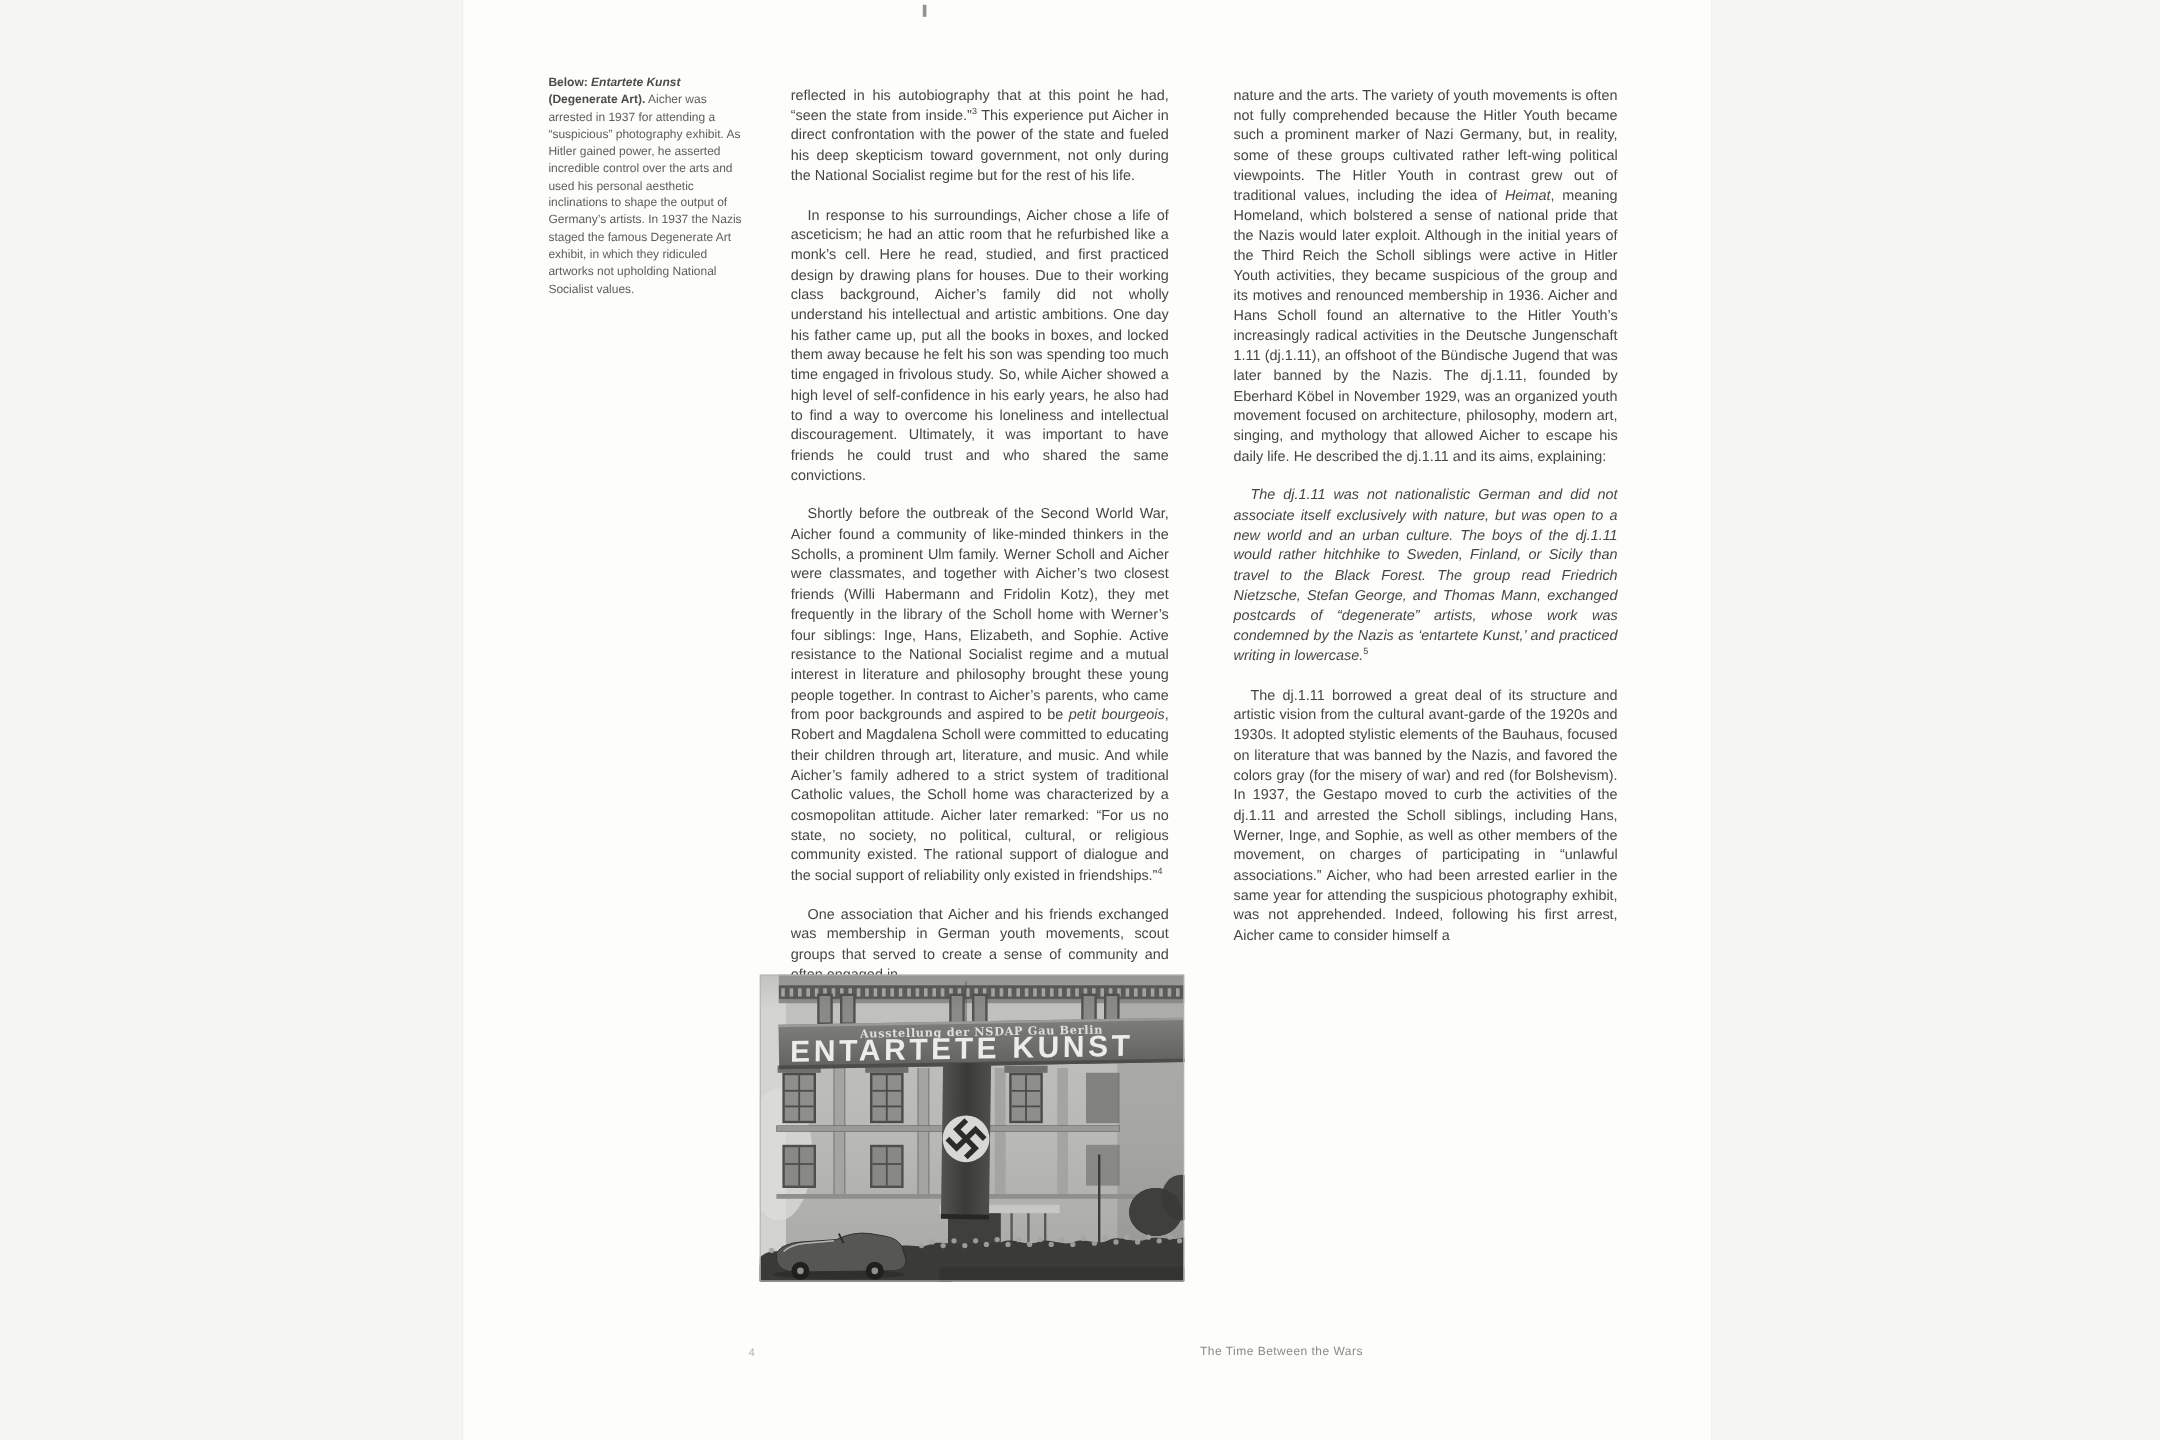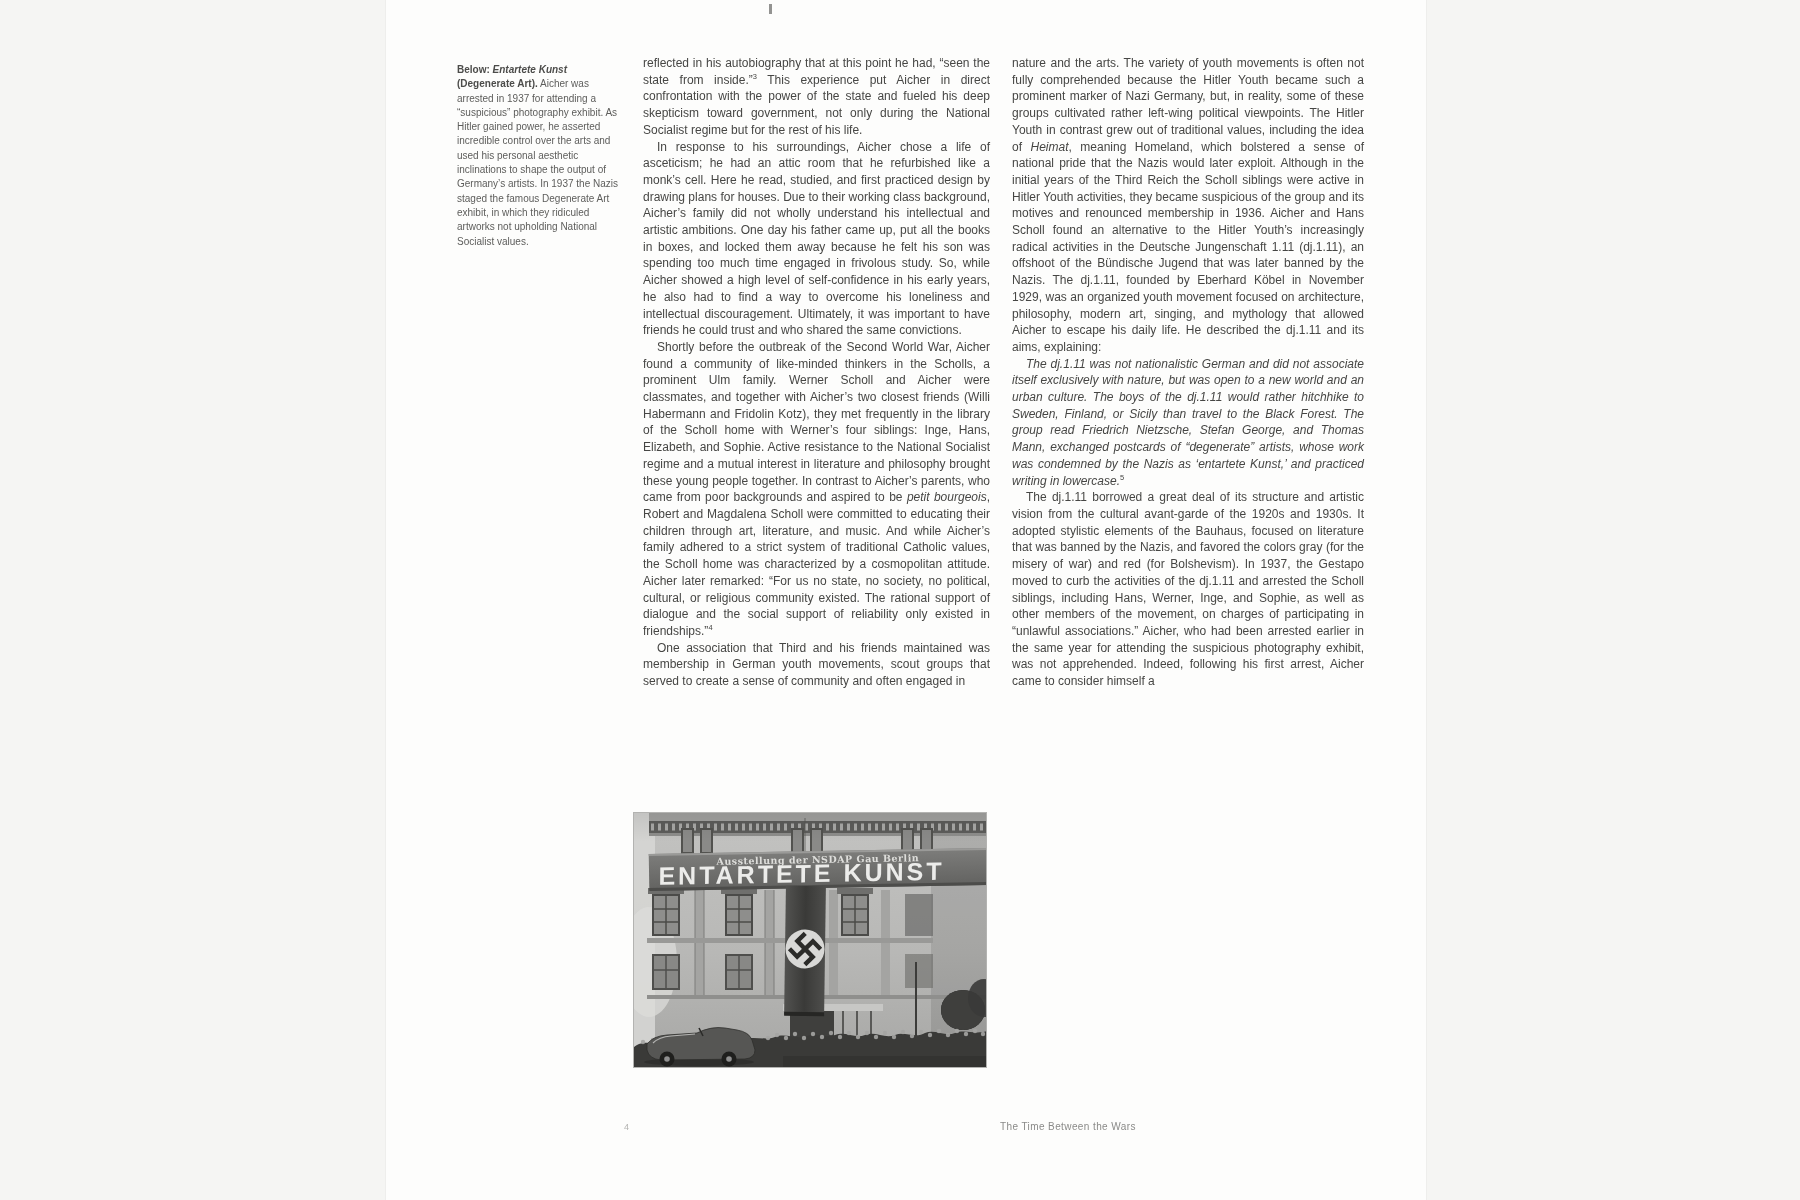--- a/index.html
+++ b/index.html
@@ -31,21 +31,21 @@
   .seg-b{font-weight:bold;color:#4c4c4a;}
   .seg-i{font-style:italic;}
   
   .bodycol{
     position:absolute;top:55px;
     font-size:12px;line-height:16.7px;color:#464644;
     text-align:justify;
   }
   #col-mid{left:643px;width:347px;}
   #col-right{left:1012px;width:352px;}
-  .bodycol p{margin:0;text-indent:14px;}
+  .bodycol p{margin:16px;text-indent:14px;}
   .bodycol p.cont{text-indent:0;}
   sup{font-size:7.5px;line-height:0;vertical-align:super;}
   
   .figure{position:absolute;left:633px;top:812px;width:320px;height:256px;}
   .figure svg{display:block;}
   
   .pageno{
     position:absolute;left:624px;top:1122px;
     font-size:9px;color:#b2b2b0;letter-spacing:2px;
   }
@@ -61,21 +61,21 @@
 <div class="reg-tick"></div>
 
 <div class="caption-col">
   <p><span class="seg-b">Below: </span><span class="seg-b seg-i">Entartete Kunst</span><span class="seg-b"> (Degenerate Art).</span><span> Aicher was arrested in 1937 for attending a “suspicious” photography exhibit. As Hitler gained power, he asserted incredible control over the arts and used his personal aesthetic inclinations to shape the output of Germany’s artists. In 1937 the Nazis staged the famous Degenerate Art exhibit, in which they ridiculed artworks not upholding National Socialist values.</span></p>
 </div>
 
 <div class="bodycol" id="col-mid">
   <p class="cont"><span>reflected in his autobiography that at this point he had, “seen the state from inside.”</span><sup>3</sup><span> This experience put Aicher in direct confrontation with the power of the state and fueled his deep skepticism toward government, not only during the National Socialist regime but for the rest of his life.</span></p>
   <p><span>In response to his surroundings, Aicher chose a life of asceticism; he had an attic room that he refurbished like a monk’s cell. Here he read, studied, and first practiced design by drawing plans for houses. Due to their working class background, Aicher’s family did not wholly understand his intellectual and artistic ambitions. One day his father came up, put all the books in boxes, and locked them away because he felt his son was spending too much time engaged in frivolous study. So, while Aicher showed a high level of self-confidence in his early years, he also had to find a way to overcome his loneliness and intellectual discouragement. Ultimately, it was important to have friends he could trust and who shared the same convictions.</span></p>
   <p><span>Shortly before the outbreak of the Second World War, Aicher found a community of like-minded thinkers in the Scholls, a prominent Ulm family. Werner Scholl and Aicher were classmates, and together with Aicher’s two closest friends (Willi Habermann and Fridolin Kotz), they met frequently in the library of the Scholl home with Werner’s four siblings: Inge, Hans, Elizabeth, and Sophie. Active resistance to the National Socialist regime and a mutual interest in literature and philosophy brought these young people together. In contrast to Aicher’s parents, who came from poor backgrounds and aspired to be </span><span class="seg-i">petit bourgeois</span><span>, Robert and Magdalena Scholl were committed to educating their children through art, literature, and music. And while Aicher’s family adhered to a strict system of traditional Catholic values, the Scholl home was characterized by a cosmopolitan attitude. Aicher later remarked: “For us no state, no society, no political, cultural, or religious community existed. The rational support of dialogue and the social support of reliability only existed in friendships.”</span><sup>4</sup></p>
-  <p><span>One association that Third and his friends maintained was membership in German youth movements, scout groups that served to create a sense of community and often engaged in</span></p>
+  <p><span>One association that Aicher and his friends exchanged was membership in German youth movements, scout groups that served to create a sense of community and often engaged in</span></p>
 </div>
 
 <div class="bodycol" id="col-right">
   <p class="cont"><span>nature and the arts. The variety of youth movements is often not fully comprehended because the Hitler Youth became such a prominent marker of Nazi Germany, but, in reality, some of these groups cultivated rather left-wing political viewpoints. The Hitler Youth in contrast grew out of traditional values, including the idea of </span><span class="seg-i">Heimat</span><span>, meaning Homeland, which bolstered a sense of national pride that the Nazis would later exploit. Although in the initial years of the Third Reich the Scholl siblings were active in Hitler Youth activities, they became suspicious of the group and its motives and renounced membership in 1936. Aicher and Hans Scholl found an alternative to the Hitler Youth’s increasingly radical activities in the Deutsche Jungenschaft 1.11 (dj.1.11), an offshoot of the Bündische Jugend that was later banned by the Nazis. The dj.1.11, founded by Eberhard Köbel in November 1929, was an organized youth movement focused on architecture, philosophy, modern art, singing, and mythology that allowed Aicher to escape his daily life. He described the dj.1.11 and its aims, explaining:</span></p>
   <p><span class="seg-i">The dj.1.11 was not nationalistic German and did not associate itself exclusively with nature, but was open to a new world and an urban culture. The boys of the dj.1.11 would rather hitchhike to Sweden, Finland, or Sicily than travel to the Black Forest. The group read Friedrich Nietzsche, Stefan George, and Thomas Mann, exchanged postcards of “degenerate” artists, whose work was condemned by the Nazis as ‘entartete Kunst,’ and practiced writing in lowercase.</span><sup>5</sup></p>
   <p><span>The dj.1.11 borrowed a great deal of its structure and artistic vision from the cultural avant-garde of the 1920s and 1930s. It adopted stylistic elements of the Bauhaus, focused on literature that was banned by the Nazis, and favored the colors gray (for the misery of war) and red (for Bolshevism). In 1937, the Gestapo moved to curb the activities of the dj.1.11 and arrested the Scholl siblings, including Hans, Werner, Inge, and Sophie, as well as other members of the movement, on charges of participating in “unlawful associations.” Aicher, who had been arrested earlier in the same year for attending the suspicious photography exhibit, was not apprehended. Indeed, following his first arrest, Aicher came to consider himself a</span></p>
 </div>
 
 <div class="figure">
   <svg viewBox="0 0 354 256" width="354" height="256">

